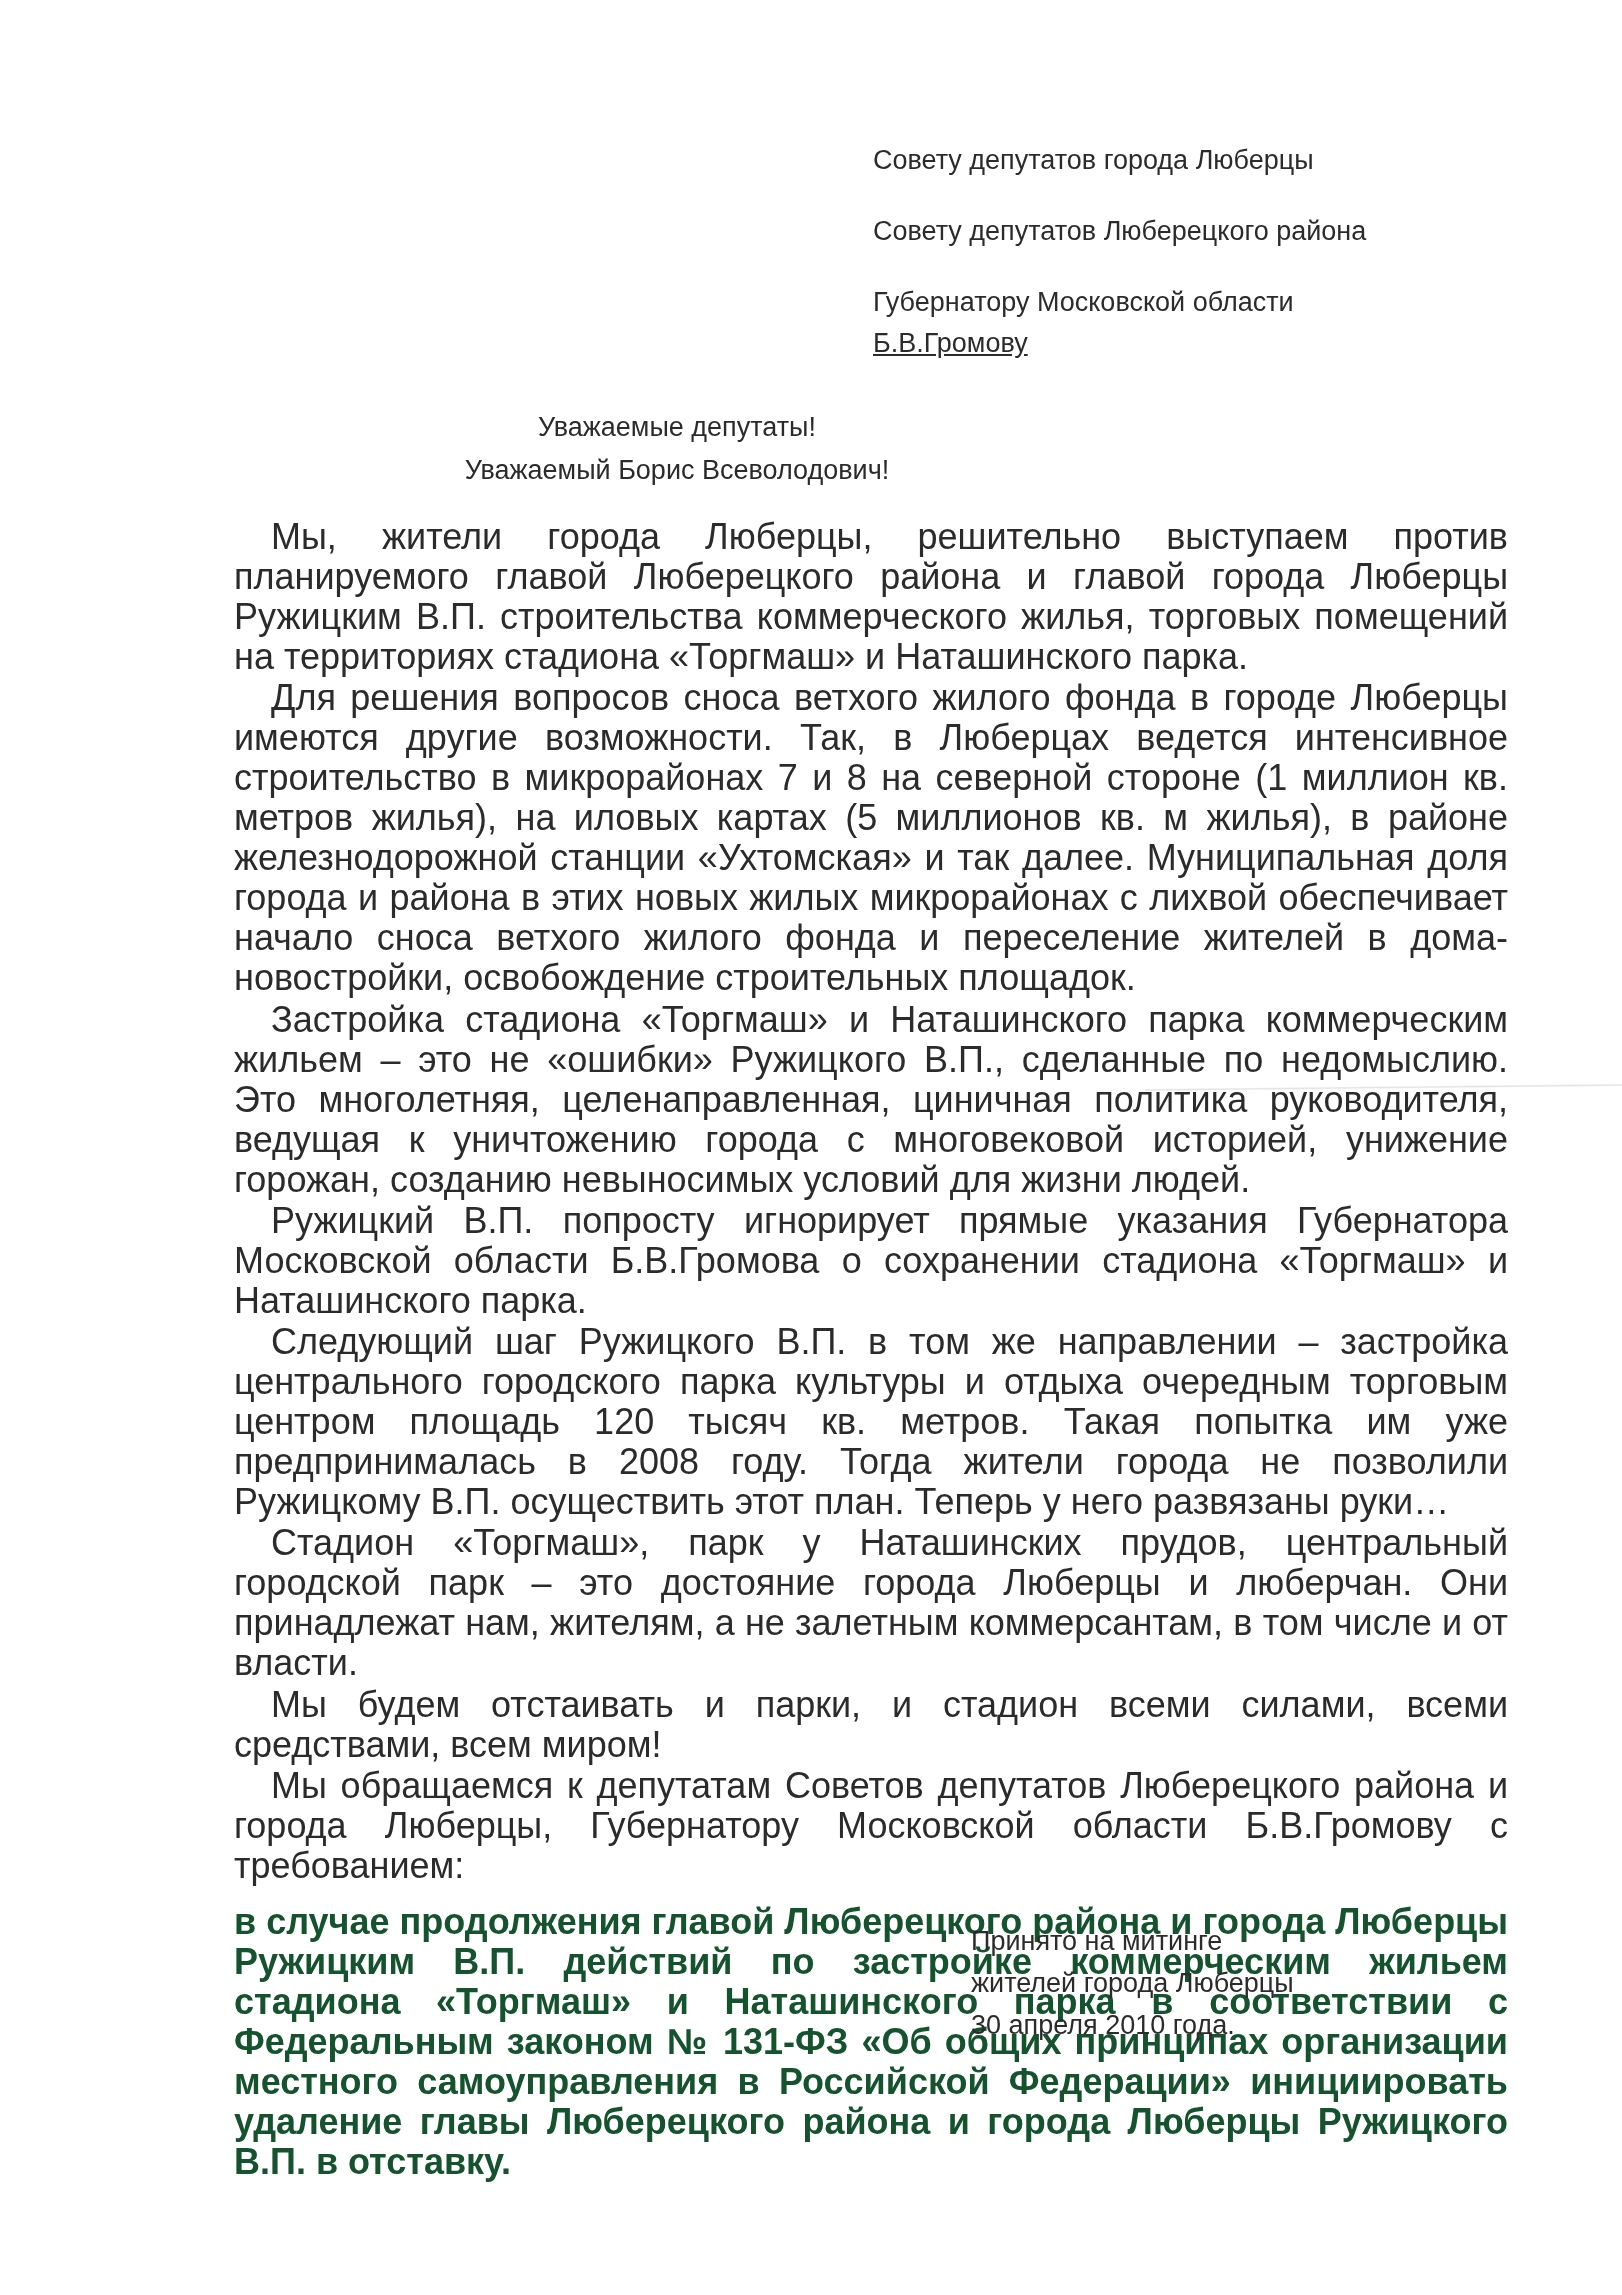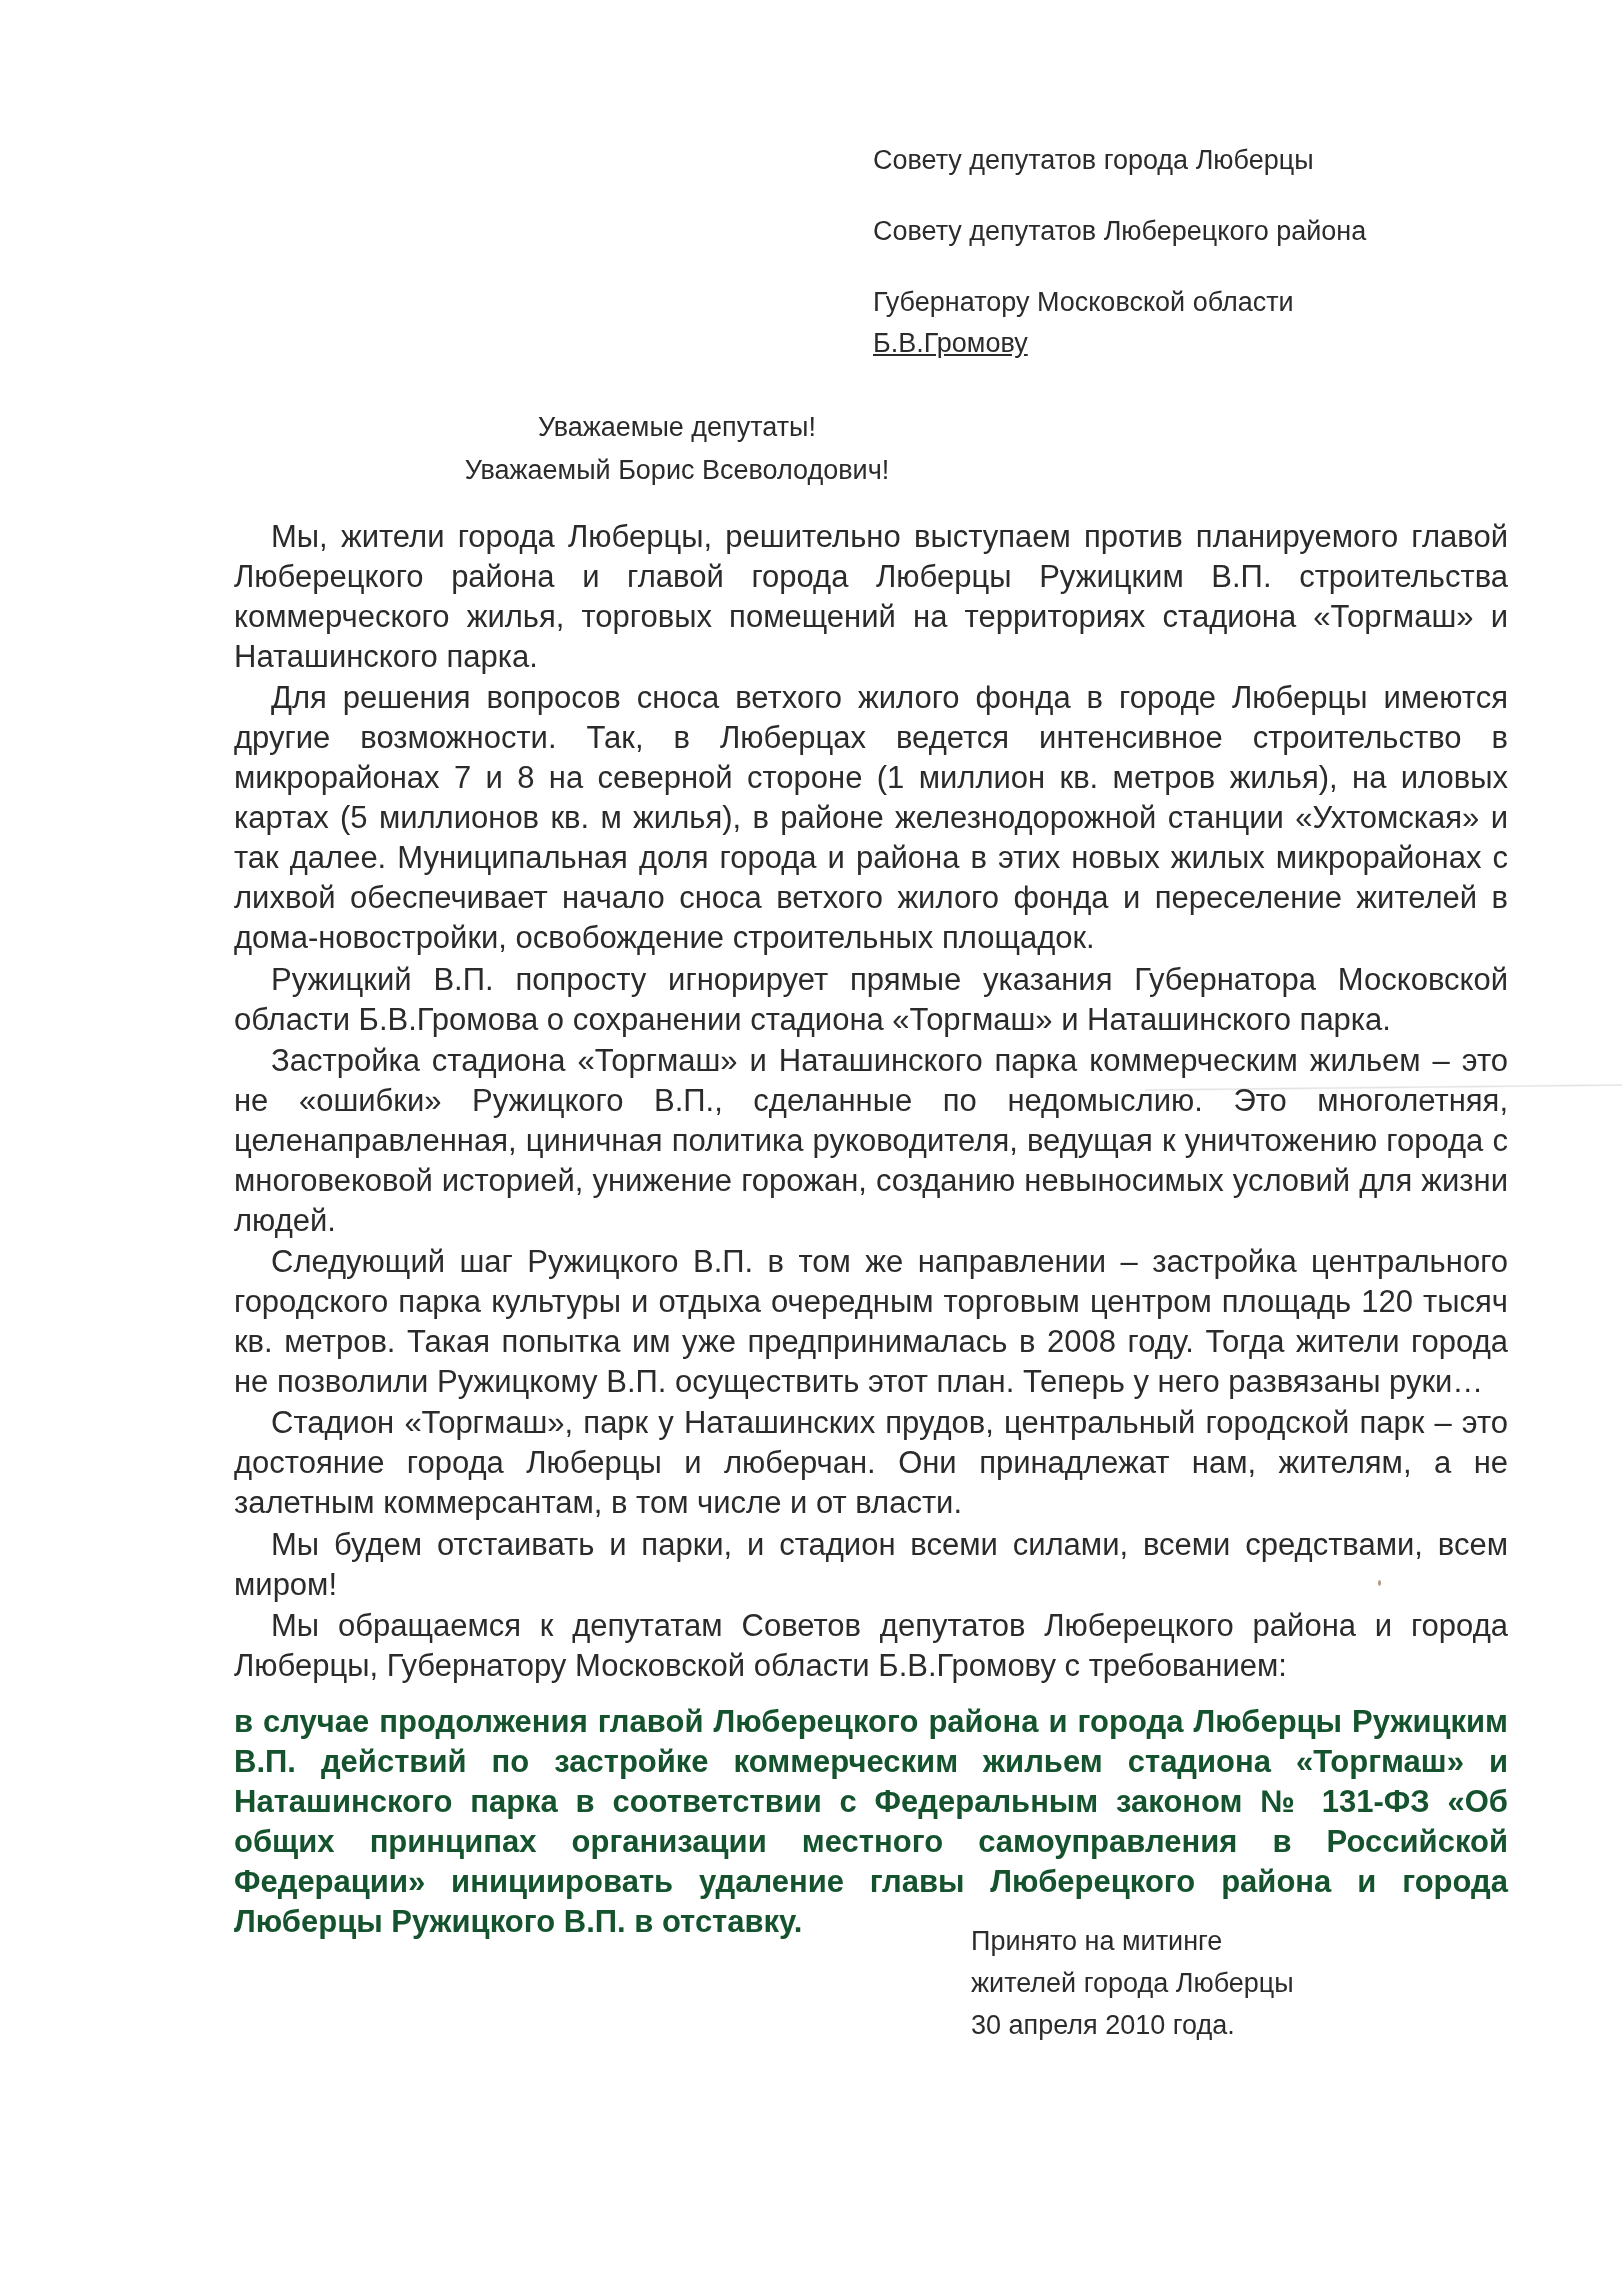--- a/index.html
+++ b/index.html
@@ -26,21 +26,21 @@
     .addressee .l2 { margin-top: 44px; }
     .addressee .l3 { margin-top: 44px; }
     .addressee .l4 { margin-top: 14.4px; text-decoration: underline; }
     .salutation {
       position: absolute; left: 0; width: 1354px; top: 406px;
       text-align: center; font-size: 27px; line-height: 43px;
     }
     .salutation .line { display: block; }
     .body-text {
       position: absolute; left: 234px; width: 1274px; top: 517px;
-      font-size: 31px; line-height: 40px;
+      font-size: 36px; line-height: 40px;
       text-align: justify;
     }
     .body-text p { margin: 0 0 1.3px 0; text-indent: 37px; }
     .body-text p.demand-intro { margin-bottom: 16px; }
     .body-text p.demand {
       text-indent: 0; font-weight: bold; color: #14532d;
     }
     .signature {
       position: absolute; left: 971px; top: 1920px;
       font-size: 27px; line-height: 42px;
@@ -63,22 +63,22 @@
   </div>
 
   <div class="salutation">
     <span class="line">Уважаемые депутаты!</span>
     <span class="line">Уважаемый Борис Всеволодович!</span>
   </div>
 
   <div class="body-text">
     <p>Мы, жители города Люберцы, решительно выступаем против планируемого главой Люберецкого района и главой города Люберцы Ружицким В.П. строительства коммерческого жилья, торговых помещений на территориях стадиона «Торгмаш» и Наташинского парка.</p>
     <p>Для решения вопросов сноса ветхого жилого фонда в городе Люберцы имеются другие возможности. Так, в Люберцах ведется интенсивное строительство в микрорайонах 7 и 8 на северной стороне (1 миллион кв. метров жилья), на иловых картах (5 миллионов кв. м жилья), в районе железнодорожной станции «Ухтомская» и так далее. Муниципальная доля города и района в этих новых жилых микрорайонах с лихвой обеспечивает начало сноса ветхого жилого фонда и переселение жителей в дома-новостройки, освобождение строительных площадок.</p>
+    <p>Застройка стадиона «Торгмаш» и Наташинского парка коммерческим жильем – это не «ошибки» Ружицкого В.П., сделанные по недомыслию. Это многолетняя, целенаправленная, циничная политика руководителя, ведущая к уничтожению города с многовековой историей, унижение горожан, созданию невыносимых условий для жизни людей.</p>
     <p>Ружицкий В.П. попросту игнорирует прямые указания Губернатора Московской области Б.В.Громова о сохранении стадиона «Торгмаш» и Наташинского парка.</p>
-    <p>Застройка стадиона «Торгмаш» и Наташинского парка коммерческим жильем – это не «ошибки» Ружицкого В.П., сделанные по недомыслию. Это многолетняя, целенаправленная, циничная политика руководителя, ведущая к уничтожению города с многовековой историей, унижение горожан, созданию невыносимых условий для жизни людей.</p>
     <p>Следующий шаг Ружицкого В.П. в том же направлении – застройка центрального городского парка культуры и отдыха очередным торговым центром площадь 120 тысяч кв. метров. Такая попытка им уже предпринималась в 2008 году. Тогда жители города не позволили Ружицкому В.П. осуществить этот план. Теперь у него развязаны руки…</p>
     <p>Стадион «Торгмаш», парк у Наташинских прудов, центральный городской парк – это достояние города Люберцы и люберчан. Они принадлежат нам, жителям, а не залетным коммерсантам, в том числе и от власти.</p>
     <p>Мы будем отстаивать и парки, и стадион всеми силами, всеми средствами, всем миром!</p>
     <p class="demand-intro">Мы обращаемся к депутатам Советов депутатов Люберецкого района и города Люберцы, Губернатору Московской области Б.В.Громову с требованием:</p>
     <p class="demand">в случае продолжения главой Люберецкого района и города Люберцы Ружицким В.П. действий по застройке коммерческим жильем стадиона «Торгмаш» и Наташинского парка в соответствии с Федеральным законом № 131-ФЗ «Об общих принципах организации местного самоуправления в Российской Федерации» инициировать удаление главы Люберецкого района и города Люберцы Ружицкого В.П. в отставку.</p>
   </div>
 
   <div class="signature">
     <span class="line">Принято на митинге</span>
     <span class="line">жителей города Люберцы</span>

